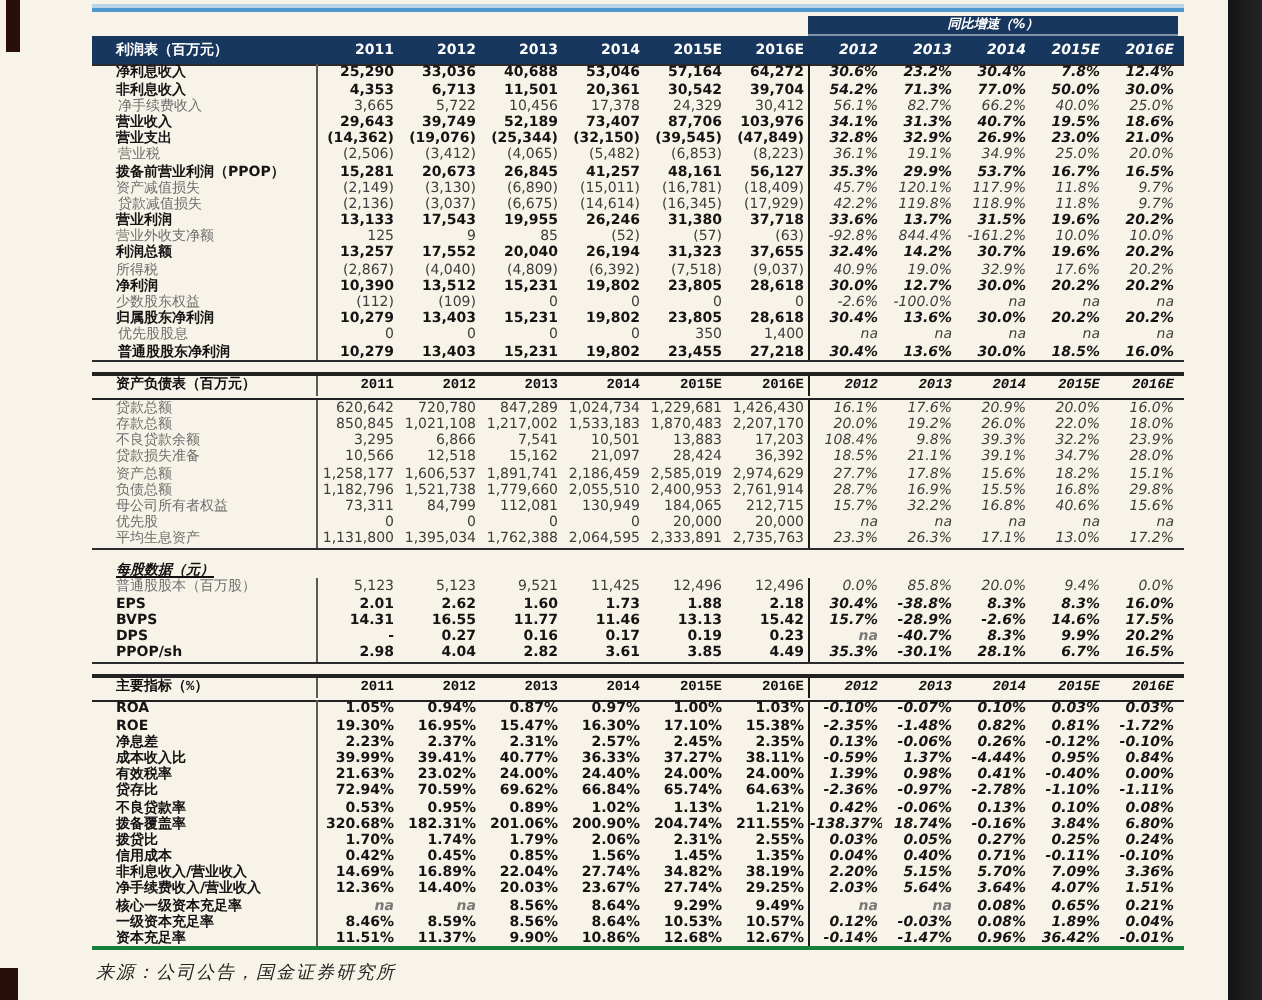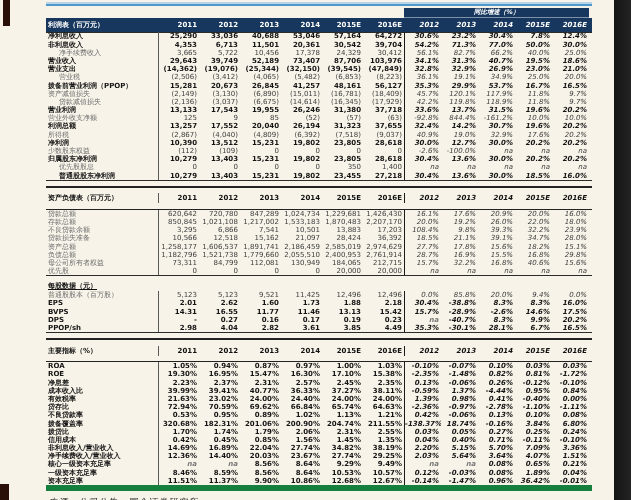--- a/index.html
+++ b/index.html
@@ -7,40 +7,40 @@
   .page{position:relative;width:631px;height:500px;background:#f7f3e8;}
   .strip-right{position:absolute;right:0;top:0;width:17px;height:500px;background:linear-gradient(90deg,#141414,#242424);}
   .mark-tl{position:absolute;left:3px;top:0;width:7px;height:26px;background:#2a0f08;}
   .mark-bl{position:absolute;left:0;top:484px;width:9px;height:16px;background:#2a0f08;}
   .content{position:absolute;left:46px;top:0;width:546px;}
   .top-rule{height:1.5px;background:#b9d4e8;margin-top:2px;}
   .fig-title{font-size:12px;font-weight:bold;font-style:italic;color:#141414;margin:2px 0 2px 2px;letter-spacing:1px;white-space:nowrap;}
   .title-rule{height:2px;background:#4d99cb;margin-bottom:3px;}
   .section{margin-bottom:5px;}
   .trow{display:flex;height:8.2px;line-height:8.4px;font-size:7px;color:#141414;align-items:center;}
-  .c-label{width:112px;padding-left:2px;box-sizing:border-box;white-space:nowrap;overflow:hidden;text-align:left;}
+  .c-label{width:112px;padding-left:12px;box-sizing:border-box;white-space:nowrap;overflow:hidden;text-align:left;}
   .c-val{width:41px;text-align:right;padding-right:2px;box-sizing:border-box;white-space:nowrap;overflow:hidden;}
   .c-yoy{width:37px;text-align:right;padding-right:2px;box-sizing:border-box;font-style:italic;white-space:nowrap;overflow:hidden;}
   .first-val{border-left:1px solid #5a5a5a;}
   .first-yoy{border-left:1.5px solid #1a1a1a;}
   .r-b,.r-bi{font-weight:bold;}
   .r-bi .c-label,.r-ni .c-label{padding-left:13px;}
   .r-n .c-label,.r-ni .c-label{color:#6e6e6e;}
   .r-n .c-val,.r-n .c-yoy,.r-ni .c-val,.r-ni .c-yoy{color:#3d3d3d;}
   .na{color:#787878;font-style:italic;}
   .header-top{height:9px;}
   .spacer{width:358px;}
   .yoy-span{width:185px;background:#17375e;color:#ffffff;font-weight:bold;font-style:italic;text-align:center;font-size:6.5px;line-height:9.5px;border-bottom:1px solid rgba(255,255,255,.45);box-sizing:border-box;white-space:nowrap;overflow:hidden;}
   .header-years{height:14px;line-height:14px;background:#17375e;color:#ffffff;font-weight:bold;border-bottom:1px solid #2b2b2b;}
   .header-years .c-val,.header-years .c-yoy{border-left:none;}
-  .header-plain{height:24px;line-height:10px;font-weight:bold;color:#111111;border-top:2px solid #222222;border-bottom:1px solid #222222;box-sizing:border-box;}
-  .header-label{height:10px;line-height:10px;font-weight:bold;color:#111111;}
+  .header-plain{height:14px;line-height:10px;font-weight:bold;color:#111111;border-top:2px solid #222222;border-bottom:1px solid #222222;box-sizing:border-box;font-family:Liberation Mono, monospace;}
+  .header-label{height:10px;line-height:10px;font-weight:bold;color:#111111;font-style:italic;}
   .u{text-decoration:underline;text-underline-offset:1px;}
   .sec-end .trow:last-child{border-bottom:1.5px solid #2b2b2b;box-sizing:content-box;}
-  .sec-blue-end .trow:last-child{border-bottom:6px solid #15803d;box-sizing:content-box;}
+  .sec-blue-end .trow:last-child{border-bottom:2px solid #15803d;box-sizing:content-box;}
   .source-note{font-family:"DejaVu Serif","Liberation Serif",serif;font-style:italic;font-size:9px;color:#222222;margin-top:5px;margin-left:2px;letter-spacing:1px;}
 </style>
 </head>
 <body>
 
 <div class="page">
   <div class="strip-right"></div>
   <div class="mark-tl"></div>
   <div class="mark-bl"></div>
 
@@ -440,20 +440,34 @@
           <div class="c-val">0</div>
           <div class="c-val">0</div>
           <div class="c-val">20,000</div>
           <div class="c-val">20,000</div>
           <div class="c-yoy first-yoy na">na</div>
           <div class="c-yoy na">na</div>
           <div class="c-yoy na">na</div>
           <div class="c-yoy na">na</div>
           <div class="c-yoy na">na</div>
         </div>
+        <div class="trow r-n">
+          <div class="c-label">平均生息资产</div>
+          <div class="c-val first-val">1,131,800</div>
+          <div class="c-val">1,395,034</div>
+          <div class="c-val">1,762,388</div>
+          <div class="c-val">2,064,595</div>
+          <div class="c-val">2,333,891</div>
+          <div class="c-val">2,735,763</div>
+          <div class="c-yoy first-yoy">23.3%</div>
+          <div class="c-yoy">26.3%</div>
+          <div class="c-yoy">17.1%</div>
+          <div class="c-yoy">13.0%</div>
+          <div class="c-yoy">17.2%</div>
+        </div>
       </div>
     <div class="section sec-end">
         <div class="trow header-label">
           <div class="c-label"><span class="u">每股数据（元）</span></div>
           <div class="c-val first-val"></div>
           <div class="c-val"></div>
           <div class="c-val"></div>
           <div class="c-val"></div>
           <div class="c-val"></div>
           <div class="c-val"></div>

